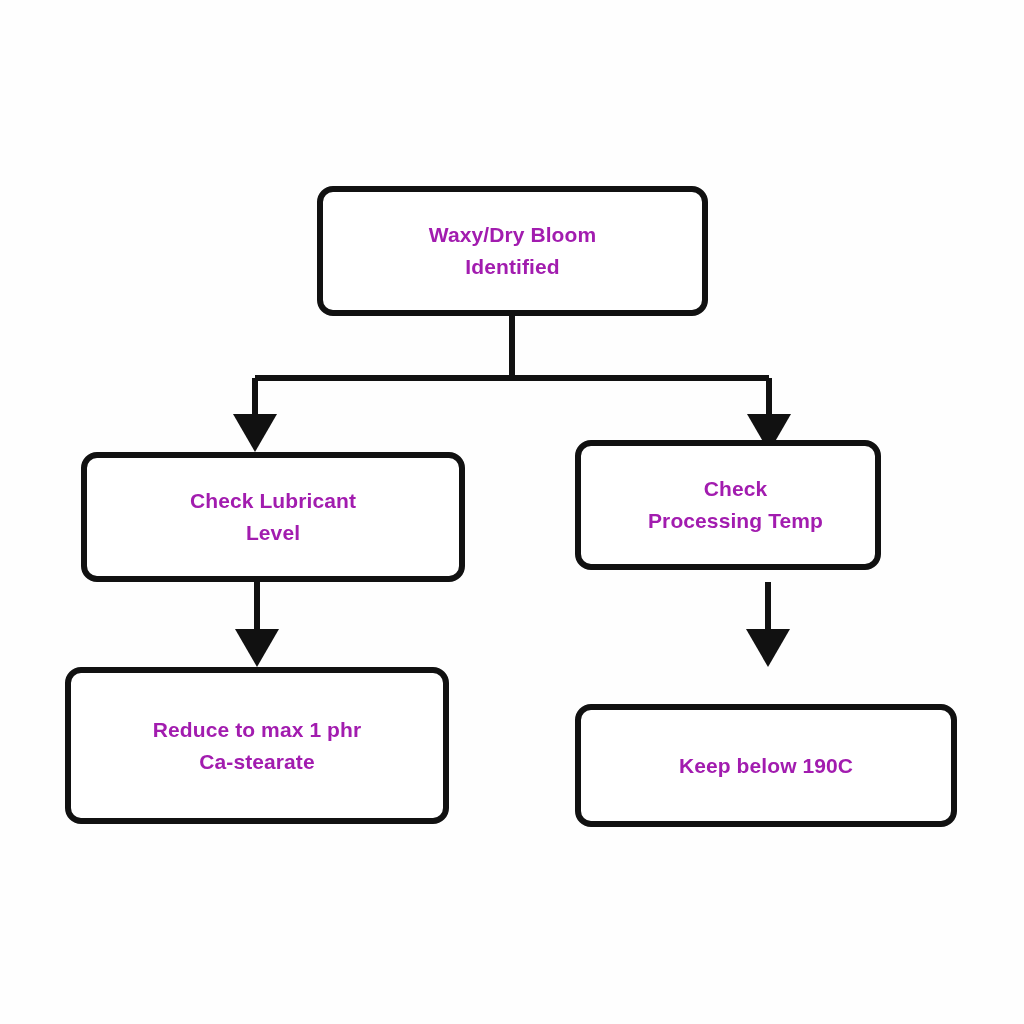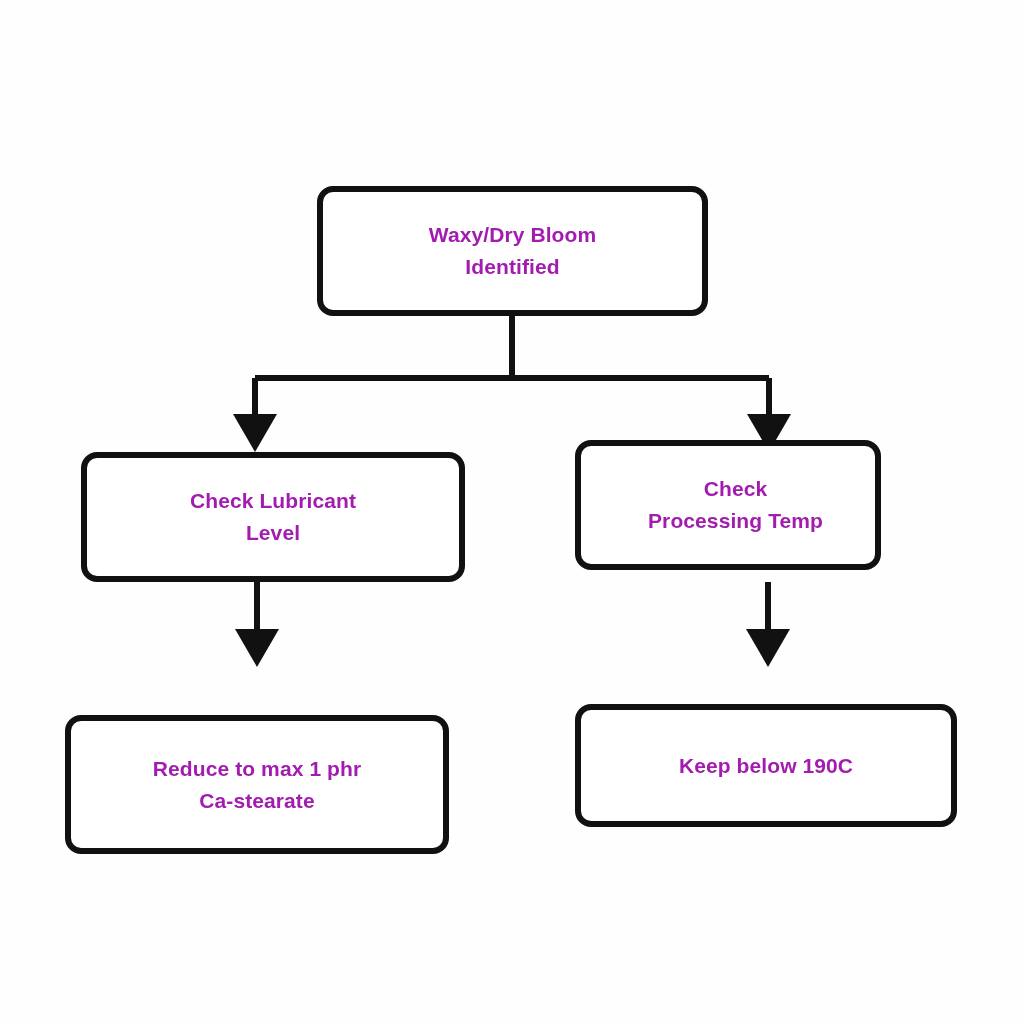--- a/index.html
+++ b/index.html
@@ -41,21 +41,21 @@
     color: #a21caf;
     line-height: 1.52;
     text-align: center;
     letter-spacing: 0.1px;
     white-space: pre-line;
     padding: 0 10px;
   }
   #node-root   { left: 317px; top: 186px; width: 391px; height: 130px; }
   #node-left   { left: 65px;  top: 452px; width: 384px; height: 130px; margin-left: 16px; }
   #node-right  { left: 575px; top: 440px; width: 306px; height: 130px; padding-left: 15px; }
-  #node-left-action  { left: 65px;  top: 667px; width: 384px; height: 139px; margin-top: 48px; }
+  #node-left-action  { left: 65px;  top: 667px; width: 384px; height: 157px; }
   #node-right-action { left: 575px; top: 667px; width: 382px; height: 123px; margin-top: 37px; }
 </style>
 </head>
 <body>
 
 <div id="canvas">
 
   <svg id="edges" viewBox="0 0 1024 1024" xmlns="http://www.w3.org/2000/svg">
     <g fill="none" stroke="#111111" stroke-width="6" stroke-linecap="butt" stroke-linejoin="round">
 

